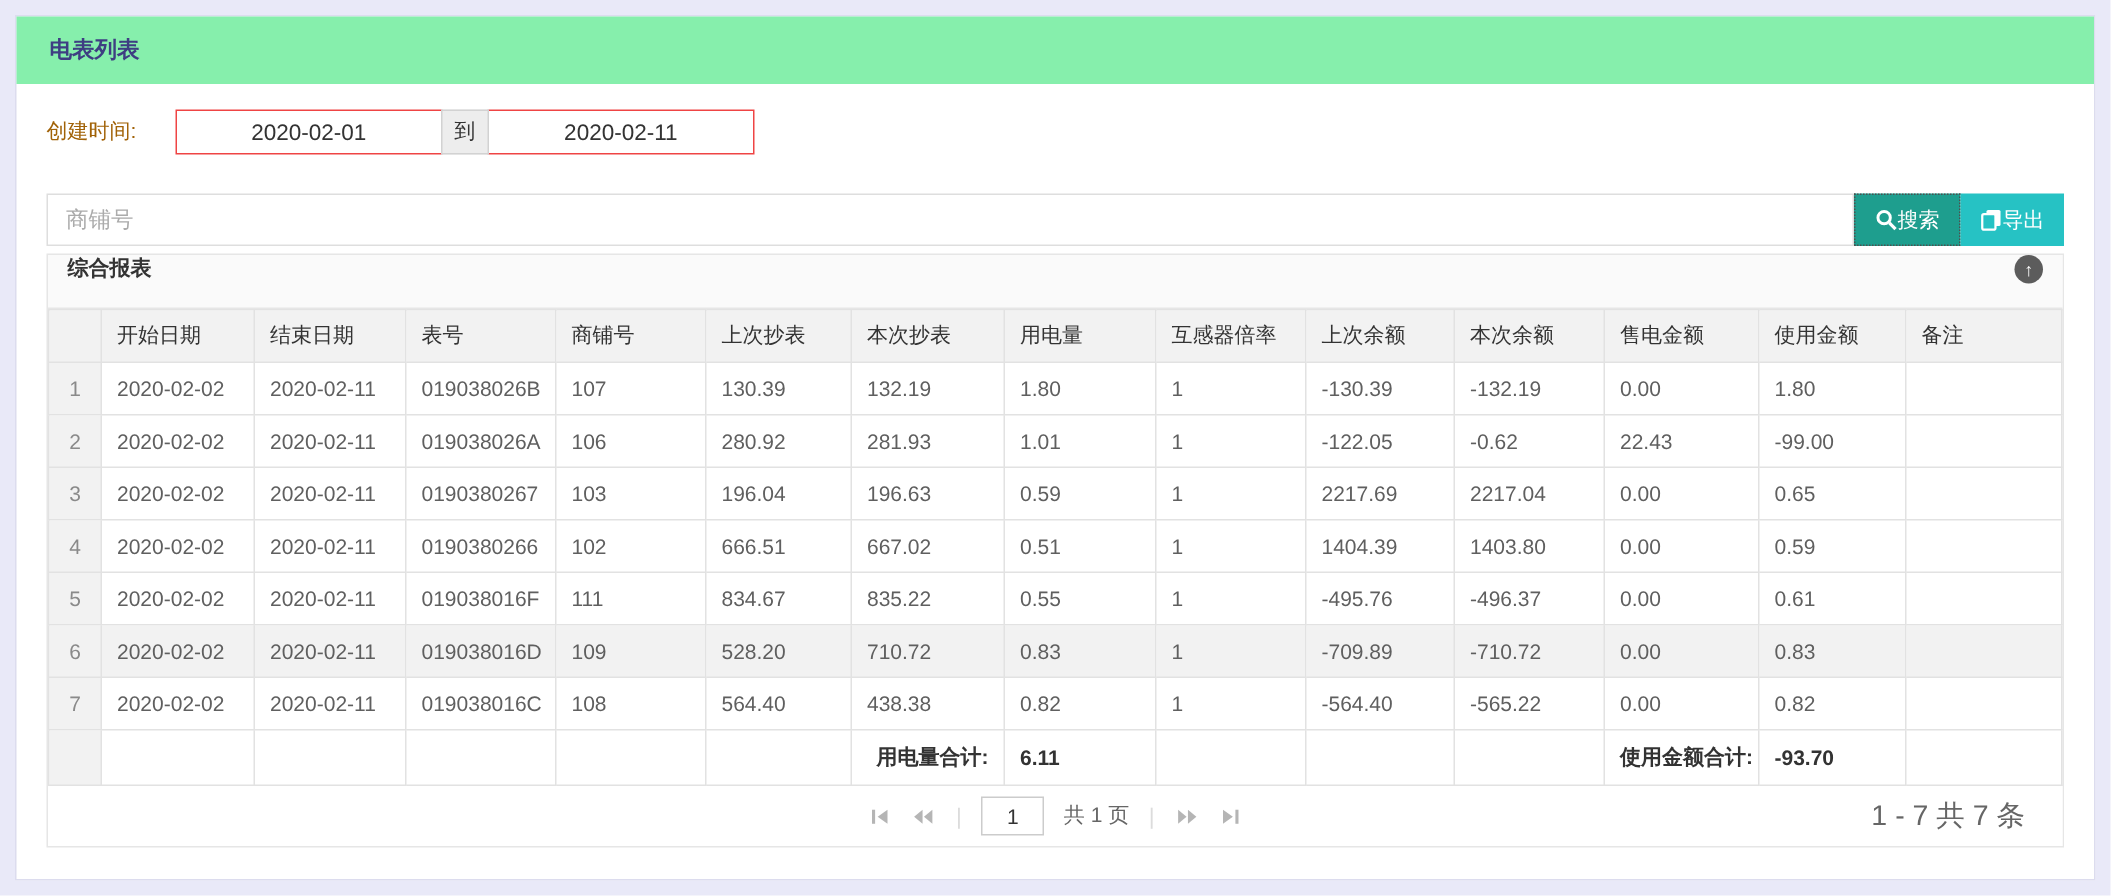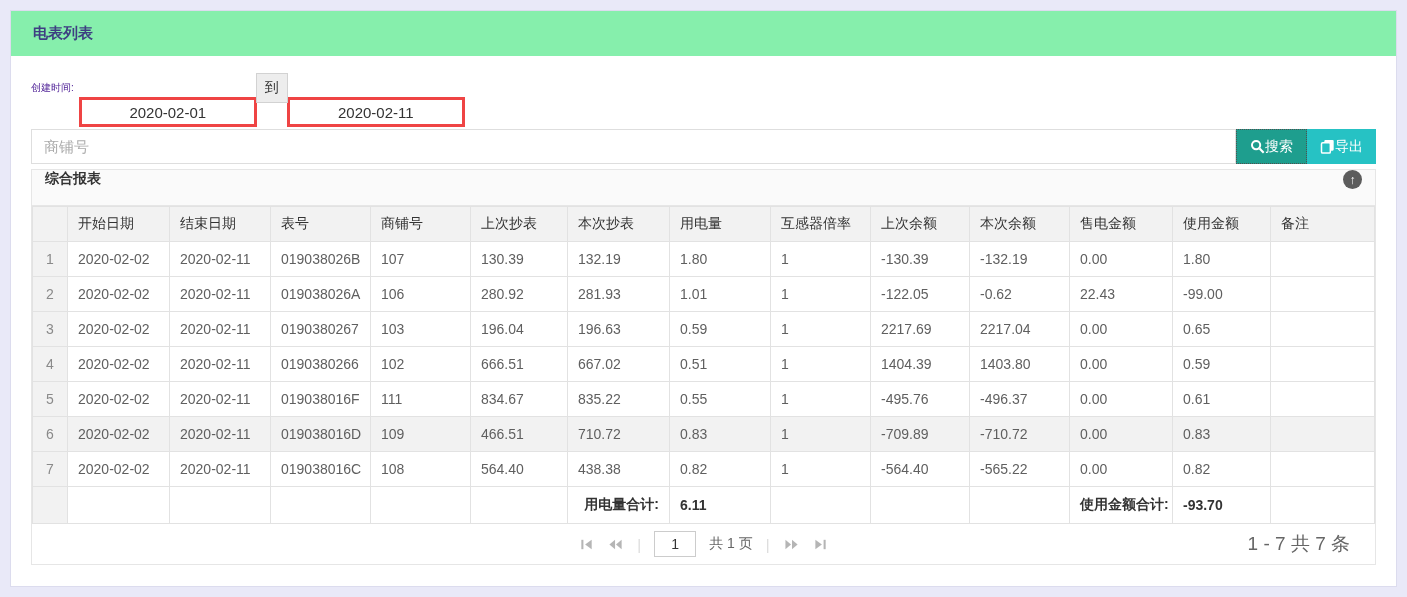--- a/index.html
+++ b/index.html
@@ -15,27 +15,26 @@
     background:#ffffff; border:1px solid #dcdcee;
   }
   .card-header {
     height:45px; background:#86efac; display:flex; align-items:center;
     padding:0 22px; color:#3e3e82; font-weight:bold; font-size:15px;
   }
   .card-body { padding:17px 20px 0 20px; }
 
   
   .filter-row { display:flex; align-items:center; height:30px; margin-bottom:26px; }
-  .filter-label { font-size:10px; color:#4c1d95; margin-right:5px; }
+  .filter-label { font-size:14px; color:#a16207; margin-right:26px; }
   .date-group { display:flex; align-items:stretch; height:30px; }
   .date-input {
-    width:178px; height:30px; border:3px solid #ef4444; background:#fff;
+    width:178px; height:30px; border:1px solid #ef4444; background:#fff;
     text-align:center; font-size:15px; color:#333; outline:none;
     font-family:"Liberation Sans", sans-serif;
-    margin-top:24px;
   }
   .date-sep {
     display:flex; align-items:center; padding:0 8px; background:#ededed;
     border-top:1px solid #d2d2d2; border-bottom:1px solid #d2d2d2;
     font-size:14px; color:#333; margin:0 -1px; position:relative; z-index:1;
     border-left:1px solid #d2d2d2; border-right:1px solid #d2d2d2;
   }
 
   
   .search-row { display:flex; align-items:stretch; height:35px; margin-bottom:5px; }
@@ -257,21 +256,21 @@
               <td>0.00</td>
               <td>0.61</td>
               <td></td>
             </tr>
             <tr class="hl">
               <td class="num">6</td>
               <td>2020-02-02</td>
               <td>2020-02-11</td>
               <td>019038016D</td>
               <td>109</td>
-              <td>466.51</td>
+              <td>528.20</td>
               <td>710.72</td>
               <td>0.83</td>
               <td>1</td>
               <td>-709.89</td>
               <td>-710.72</td>
               <td>0.00</td>
               <td>0.83</td>
               <td></td>
             </tr>
             <tr>

